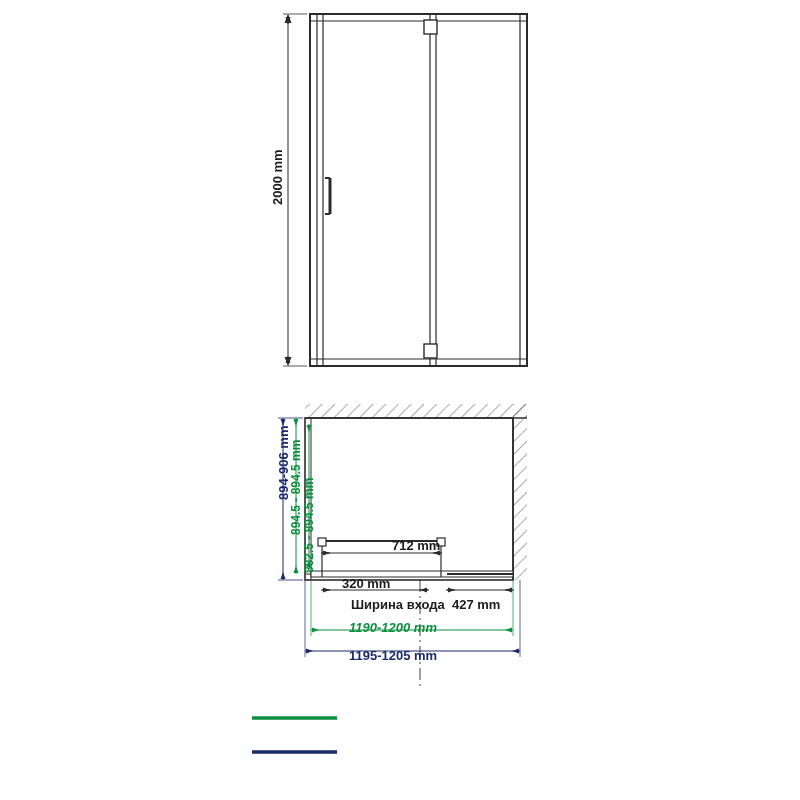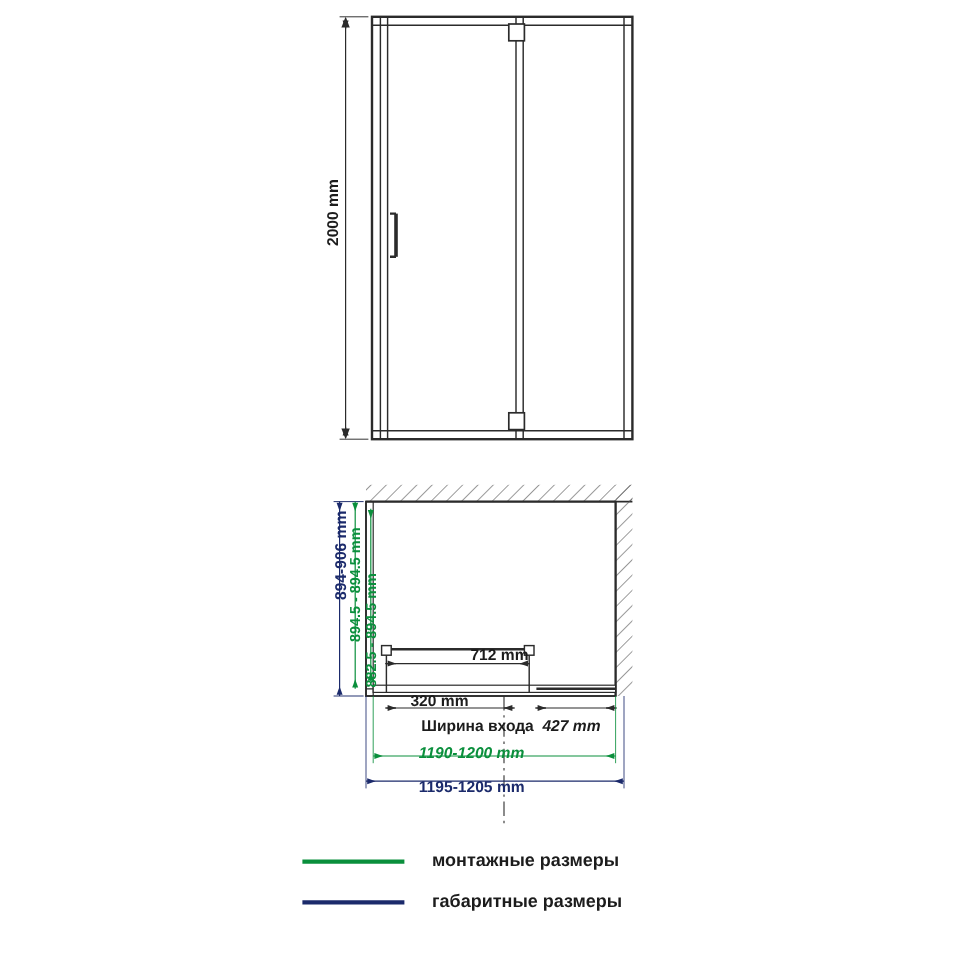--- a/index.html
+++ b/index.html
@@ -177,23 +177,21 @@
   <div class="lbl green vert" style="left:289px; top:535px; font-size:12px;">894.5 - 894.5 mm</div>
 
   <div class="lbl green vert" style="left:302px; top:573px; font-size:12px;">882.5 - 894.5 mm</div>
 
   <div class="lbl black" style="left:344px; top:538px;margin-left:48px;">712 mm</div>
 
   <div class="lbl black" style="left:342px; top:576px;">320 mm</div>
 
   <div class="lbl black" style="left:321px; top:597px;padding-left:30px;">Ширина входа</div>
 
-  <div class="lbl black" style="left:452px; top:597px;font-style:italic;">427 mm</div>
+  <div class="lbl black" style="left:452px; top:597px;">427 mm</div>
 
   <div class="lbl green" style="left:349px; top:620px;font-style:italic;">1190-1200 mm</div>
 
   <div class="lbl navy" style="left:349px; top:648px;">1195-1205 mm</div>
 
-  <div class="legend-label" style="left:360px; top:709px;">монтажные размеры</div>
 
-  <div class="legend-label" style="left:360px; top:743px;">габаритные размеры</div>
 
 </div>
 
 </body></html>

